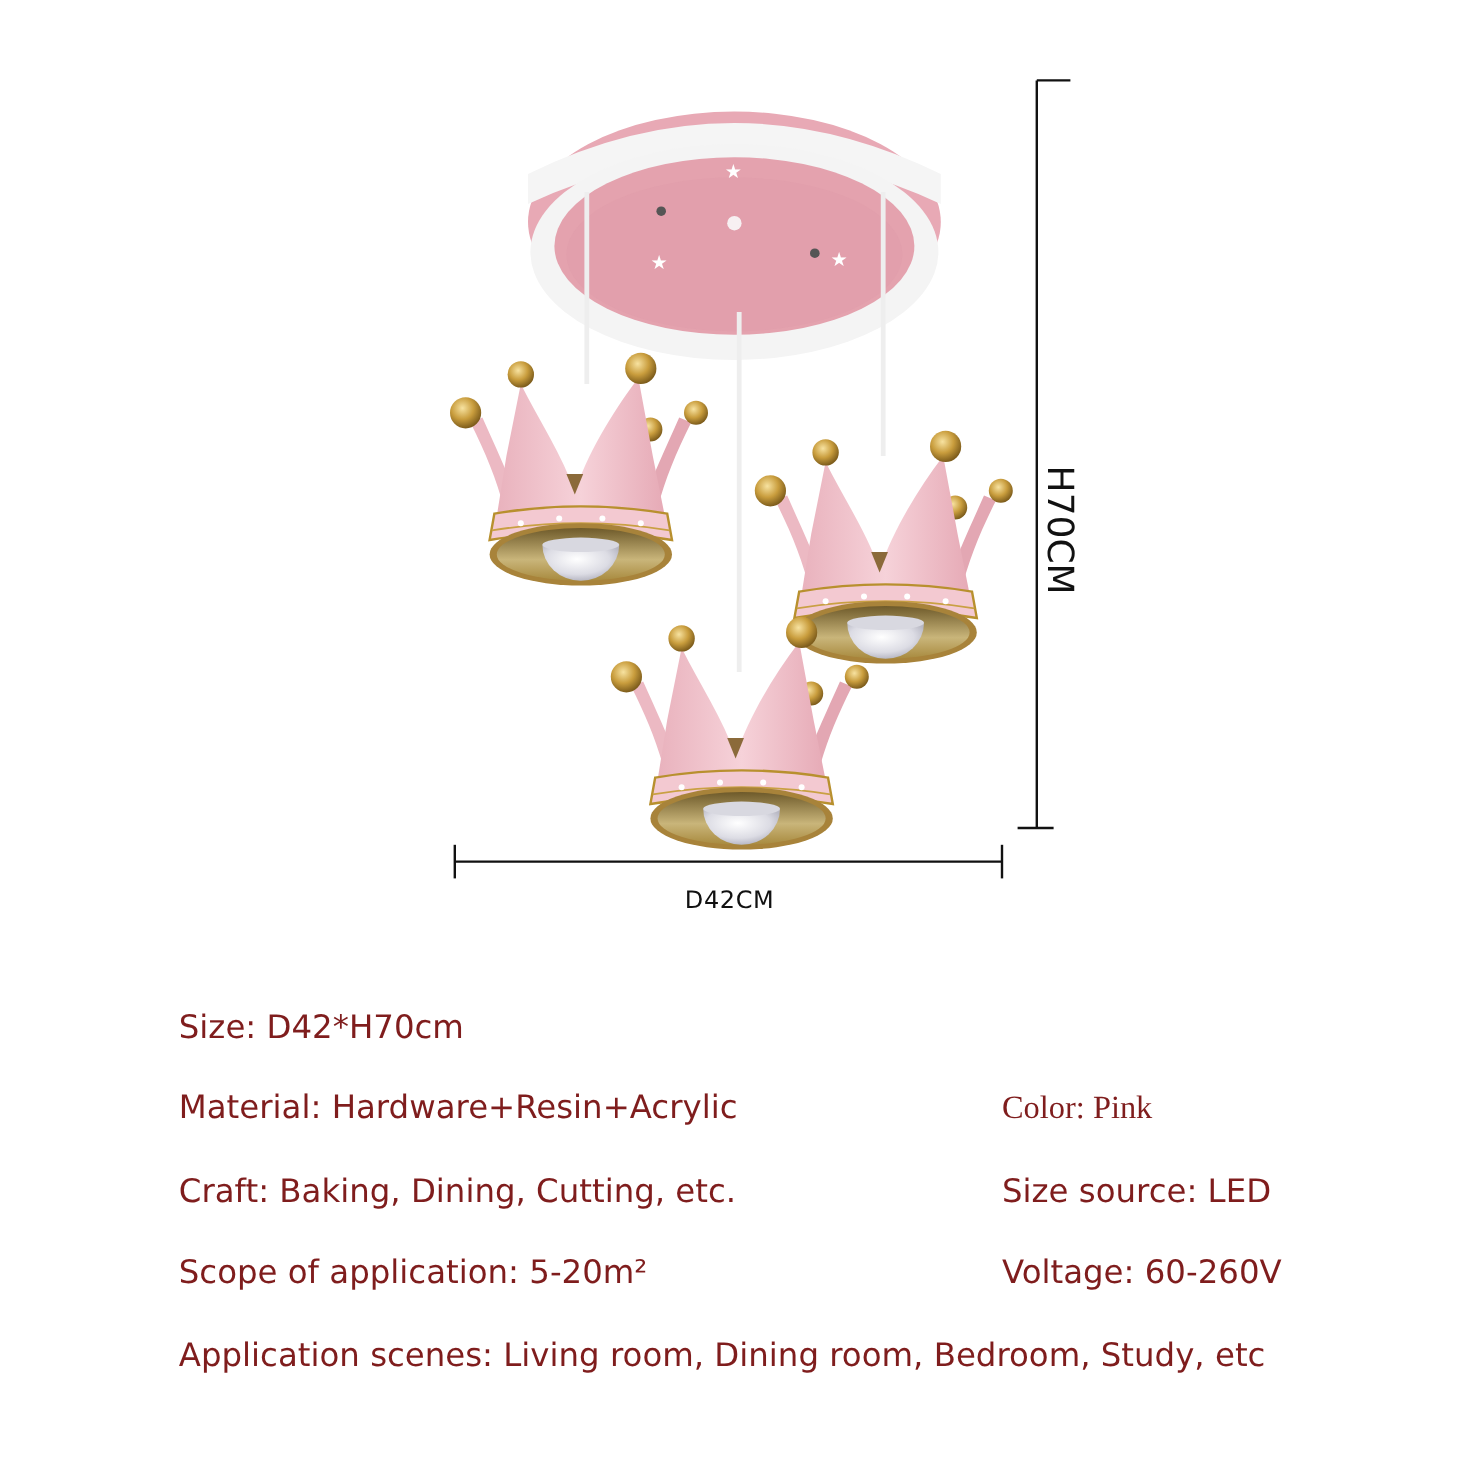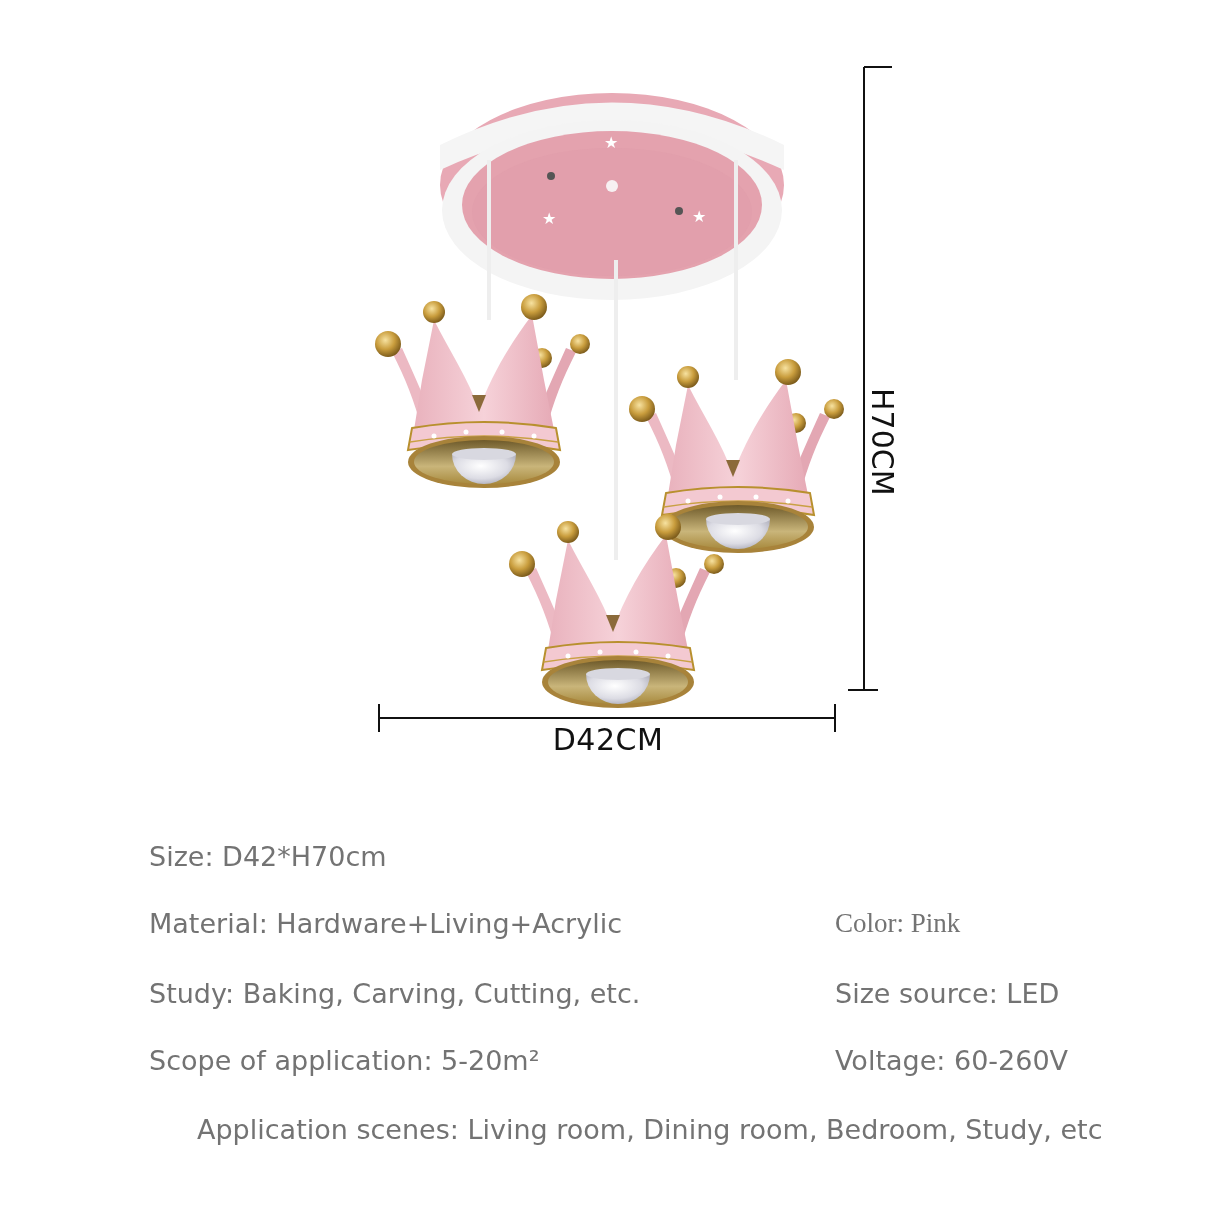--- a/index.html
+++ b/index.html
@@ -1,23 +1,23 @@
 <!DOCTYPE html>
 <html><head>
 <meta charset="utf-8">
 <style>
   html, body { margin:0; padding:0; background:#ffffff; }
   body { width:1214px; height:1214px; position:relative; overflow:hidden;
          font-family:"DejaVu Sans","Liberation Sans",sans-serif; color:#111; }
   .illus { position:absolute; left:0; top:0; width:1214px; height:820px; }
-  .dim-h-label { position:absolute; left:548px; top:722px; width:120px; text-align:center;
-                 font-size:30px; letter-spacing:0.5px; color:#111; }
+  .dim-h-label { position:absolute; left:548px; top:738px; width:120px; text-align:center;
+                 font-size:20px; letter-spacing:0.5px; color:#111; }
   .dim-v-label { position:absolute; left:900px; top:388px; font-size:30px; color:#111;
                  transform-origin:0 0; transform:rotate(90deg); white-space:nowrap; }
-  .spec { position:absolute; font-size:27px; color:#737373; white-space:nowrap; line-height:1; }
+  .spec { position:absolute; font-size:27px; color:#7f1d1d; white-space:nowrap; line-height:1; }
 </style>
 </head>
 <body>
 
 <svg class="illus" viewBox="0 0 1214 820" xmlns="http://www.w3.org/2000/svg">
   <defs>
     <radialGradient id="goldBall" cx="40%" cy="35%" r="65%">
       <stop offset="0%" stop-color="#f7e2a0"></stop>
       <stop offset="55%" stop-color="#c99d3d"></stop>
       <stop offset="100%" stop-color="#7e5d1c"></stop>
@@ -100,19 +100,19 @@
     <line x1="379" y1="718" x2="835" y2="718"></line>
     <line x1="379" y1="704" x2="379" y2="732"></line>
     <line x1="835" y1="704" x2="835" y2="732"></line>
   </g>
 </svg>
 
 <div class="dim-h-label">D42CM</div>
 <div class="dim-v-label">H70CM</div>
 
 <div class="spec" style="left:149px; top:843px;">Size: D42*H70cm</div>
-<div class="spec" style="left:149px; top:910px;">Material: Hardware+Living+Acrylic</div>
+<div class="spec" style="left:149px; top:910px;">Material: Hardware+Resin+Acrylic</div>
 <div class="spec" style="left:835px; top:910px;font-family:Liberation Serif, serif;">Color: Pink</div>
-<div class="spec" style="left:149px; top:980px;">Study: Baking, Carving, Cutting, etc.</div>
+<div class="spec" style="left:149px; top:980px;">Craft: Baking, Dining, Cutting, etc.</div>
 <div class="spec" style="left:835px; top:980px;">Size source: LED</div>
 <div class="spec" style="left:149px; top:1047px;text-align:center;">Scope of application: 5-20m²</div>
 <div class="spec" style="left:835px; top:1047px;">Voltage: 60-260V</div>
-<div class="spec" style="left:149px; top:1116px;margin-left:48px;">Application scenes: Living room, Dining room, Bedroom, Study, etc</div>
+<div class="spec" style="left:149px; top:1116px;">Application scenes: Living room, Dining room, Bedroom, Study, etc</div>
 
 </body></html>

